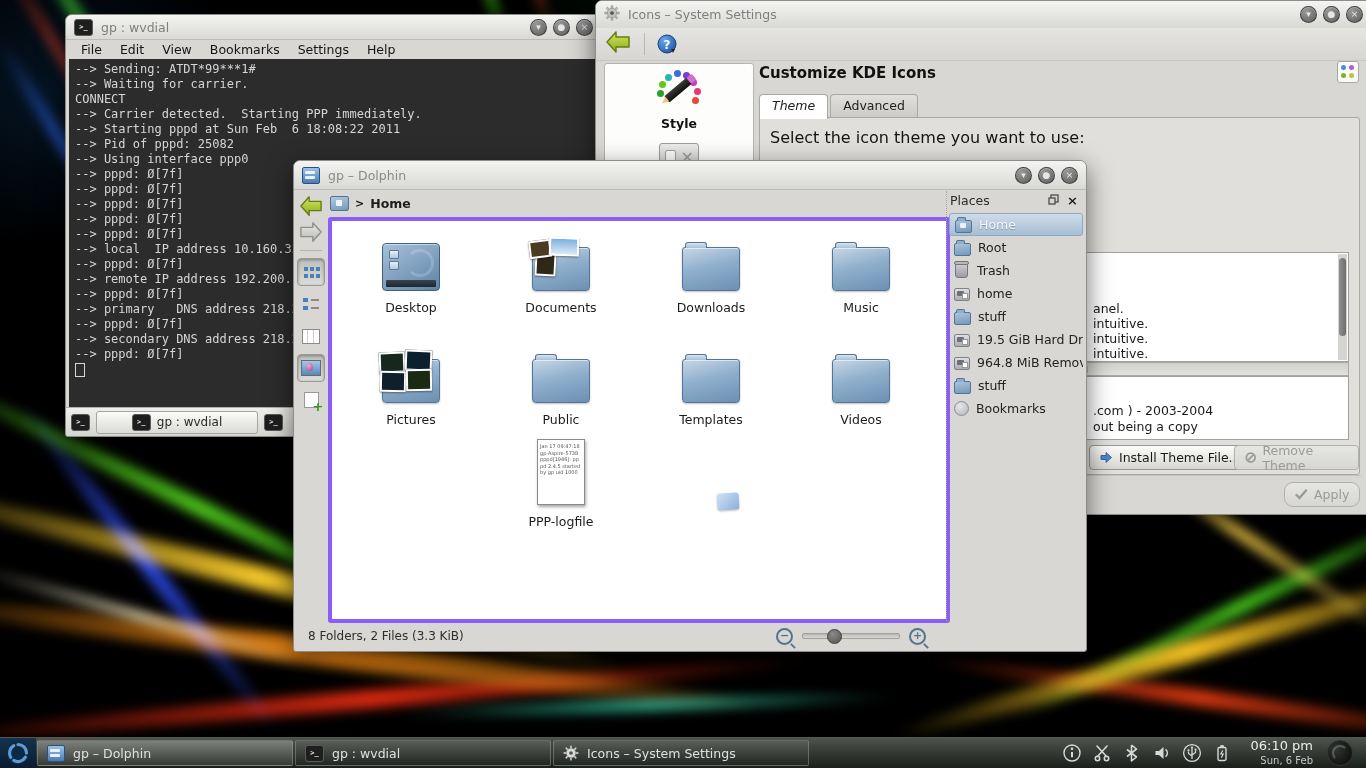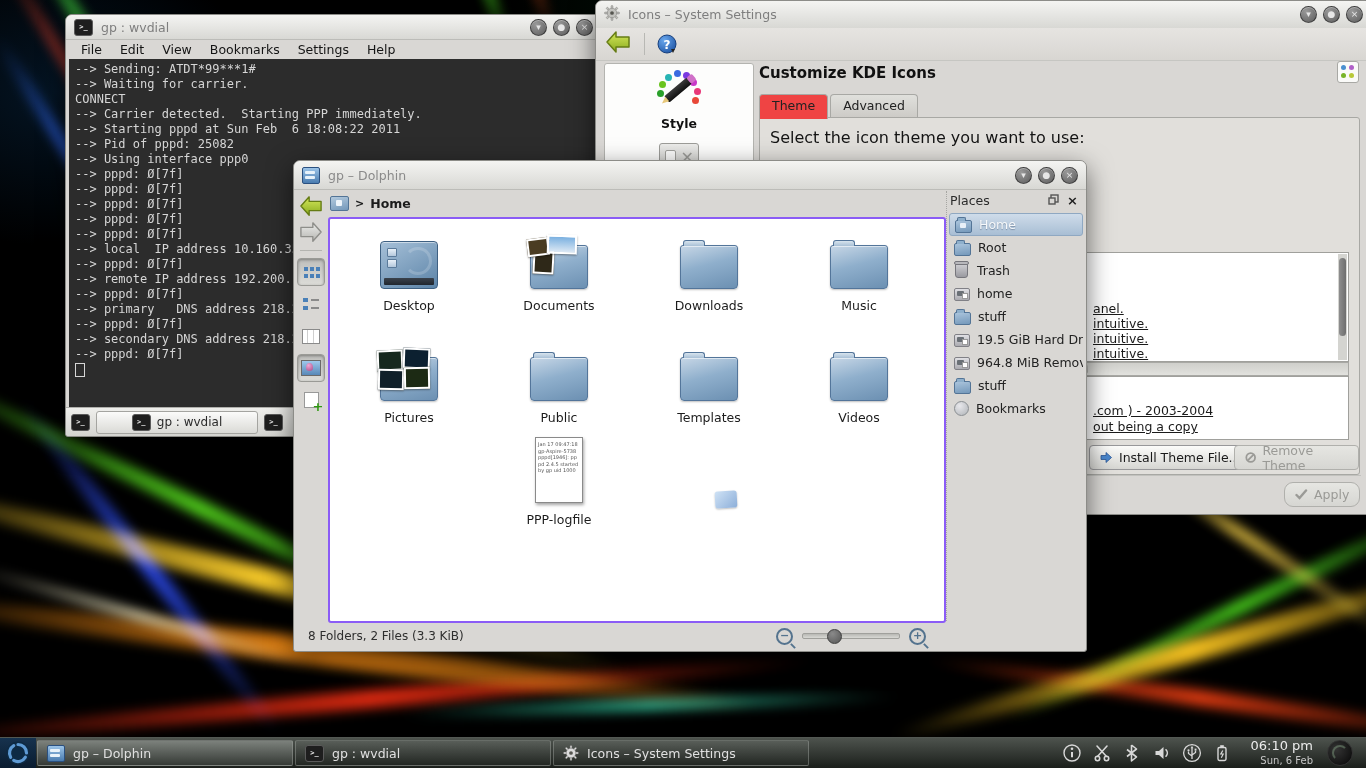--- a/index.html
+++ b/index.html
@@ -82,34 +82,34 @@
   .hw-ic::before{content:"";position:absolute;left:5px;top:6px;width:9px;height:17px;background:#fbfbfa;
     border:1px solid #a0a09c;border-radius:2px;}
   .hw-ic::after{content:"✕";position:absolute;right:4px;top:4px;font-size:16px;font-weight:bold;color:#9a9a96;}
   .ss-head{position:absolute;left:163px;top:63px;font-weight:bold;font-size:15px;color:#111;}
   .dots4{position:absolute;right:12px;top:60px;width:20px;height:20px;background:#fafaf8;
     border:1px solid #a8a8a4;border-radius:3px;}
   .dots4 span{position:absolute;width:5px;height:5px;border-radius:50%;}
   .tabs{position:absolute;left:163px;top:93px;display:flex;}
   .tab{padding:3px 12px 4px;font-size:12.5px;border:1px solid #a8a8a4;border-bottom:none;
     border-radius:4px 4px 0 0;background:linear-gradient(#e0e0dc,#cccac6);color:#222;margin-right:2px;}
-  .tab.active{background:#ef4444;position:relative;z-index:2;padding-bottom:6px;margin-bottom:-1px;}
+  .tab.active{background:#ffffff;position:relative;z-index:2;padding-bottom:6px;margin-bottom:-1px;font-style:italic;}
   .tabframe{position:absolute;left:163px;top:116px;width:599px;height:356px;border:1px solid #a8a8a4;
     border-radius:0 3px 3px 3px;background:#e1dfdb;}
   .ss-prompt{position:absolute;left:10px;top:10px;font-size:16px;color:#141414;}
   .tlist{position:absolute;left:8px;top:134px;right:10px;height:108px;background:#fff;border:1px solid #a0a09c;}
   .vsb{position:absolute;right:1px;top:1px;bottom:1px;width:9px;background:#d4d4d0;}
   .vsb span{position:absolute;left:1px;right:1px;top:4px;height:78px;border-radius:4px;
     background:linear-gradient(90deg,#8e8e8e,#6e6e6e);}
   .hsb{position:absolute;left:8px;right:10px;top:244px;height:12px;border:1px solid #a8a8a4;
     background:linear-gradient(#cfcfcb,#e2e2de);}
   .hsb span{position:absolute;left:1px;top:1px;bottom:1px;width:55%;border-radius:3px;
     background:linear-gradient(#c2c2be,#a8a8a4);}
   .dbox{position:absolute;left:8px;top:258px;right:10px;height:62px;background:#fff;border:1px solid #a0a09c;}
-  .frag{position:absolute;left:324px;font-size:12.5px;color:#1a1a1a;white-space:nowrap;text-decoration:underline;}
+  .frag{position:absolute;left:324px;font-size:12.5px;color:#1a1a1a;white-space:nowrap;}
   .ss-btn{position:absolute;height:25px;display:flex;align-items:center;gap:6px;padding:0 10px;
     background:linear-gradient(#fcfcfa,#d6d6d2);border:1px solid #98989a;border-radius:4px;
     font-size:12.5px;color:#1a1a1a;box-sizing:border-box;}
   .ss-btn.disabled{color:#9a9a96;background:linear-gradient(#e6e6e2,#d6d6d2);border-color:#b0b0ac;}
   .btn-install{left:329px;top:327px;}
   .btn-remove{left:474px;top:327px;}
   .ss-sep{position:absolute;left:10px;right:10px;top:474px;height:1px;background:#c2c2be;}
   .btn-apply{left:688px;top:481px;border-radius:9px;}
 
   
@@ -141,21 +141,21 @@
   .ic-det i{position:absolute;left:0;top:0;width:5px;height:4px;background:#4a80b8;box-shadow:0 8px #4a80b8;}
   .ic-det em{position:absolute;left:8px;top:1px;width:8px;height:2px;background:#8a8a8a;box-shadow:0 8px #8a8a8a;}
   .ic-col{width:16px;height:13px;border:1px solid #8a8a8a;
     background:linear-gradient(90deg,#fff 0 4px,#cfcfcf 4px 5px,#fff 5px 10px,#cfcfcf 10px 11px,#fff 11px);}
   .ic-prev{width:18px;height:14px;border:1px solid #6a6a6a;background:linear-gradient(#9ec8ec,#5888b8);position:relative;}
   .ic-prev::after{content:"";position:absolute;left:4px;top:2px;width:7px;height:8px;
     border-radius:50% 50% 50% 50%/60% 60% 42% 42%;background:radial-gradient(circle at 35% 30%,#f0a8d4,#a84888);}
   .ic-split{width:13px;height:14px;background:#fff;border:1px solid #999;position:relative;}
   .ic-split::after{content:"+";position:absolute;right:-6px;bottom:-7px;color:#2f9a10;font-weight:bold;font-size:13px;}
   .dview{position:absolute;left:34px;top:56px;width:614px;bottom:28px;background:#fff;
-    border:2px solid #8b5cf6;border-radius:3px;}
+    border:4px solid #8b5cf6;border-radius:3px;}
   .grid-cell{position:absolute;width:150px;height:108px;text-align:center;}
   .cell-icon{height:62px;display:flex;align-items:flex-end;justify-content:center;}
   .cell-label{margin-top:9px;font-size:12.5px;color:#1c1c1c;}
   .fo-lg{display:inline-block;width:56px;height:42px;position:relative;border-radius:3px 3px 4px 4px;
     background:linear-gradient(165deg,#c6d6e6 0%,#8fafcc 45%,#6c90b2 100%);border:1px solid #53759a;
     box-shadow:inset 0 1px 0 rgba(255,255,255,.55),0 1px 2px rgba(0,0,0,.25);}
   .fo-lg::before{content:"";position:absolute;top:-6px;left:2px;width:20px;height:5px;
     background:linear-gradient(#d8e4ee,#a8c0d6);border:1px solid #53759a;border-bottom:none;border-radius:3px 3px 0 0;}
   .desk-lg{display:inline-block;width:56px;height:46px;position:relative;border-radius:4px;
     background:linear-gradient(150deg,#a6c0d8,#5c84a8);border:1px solid #3e6082;

